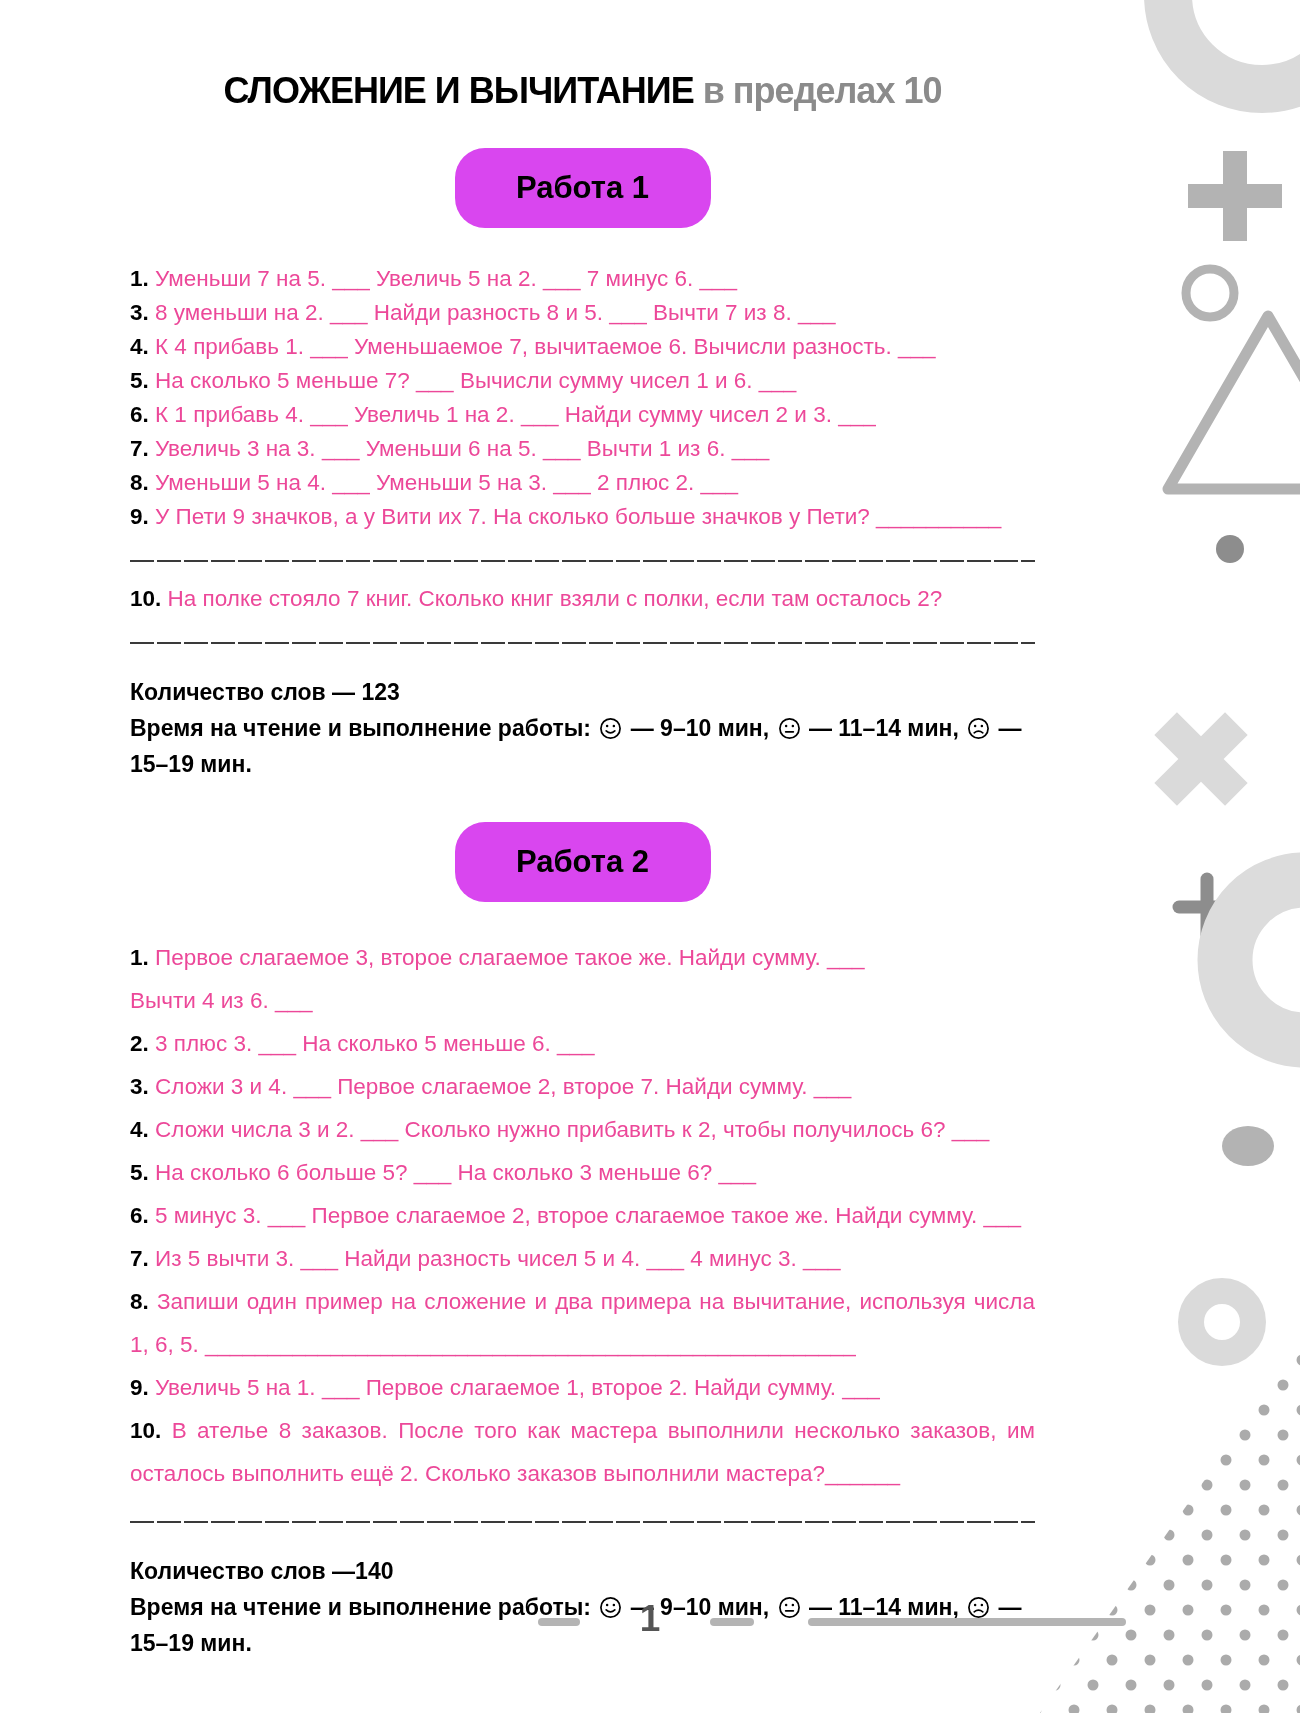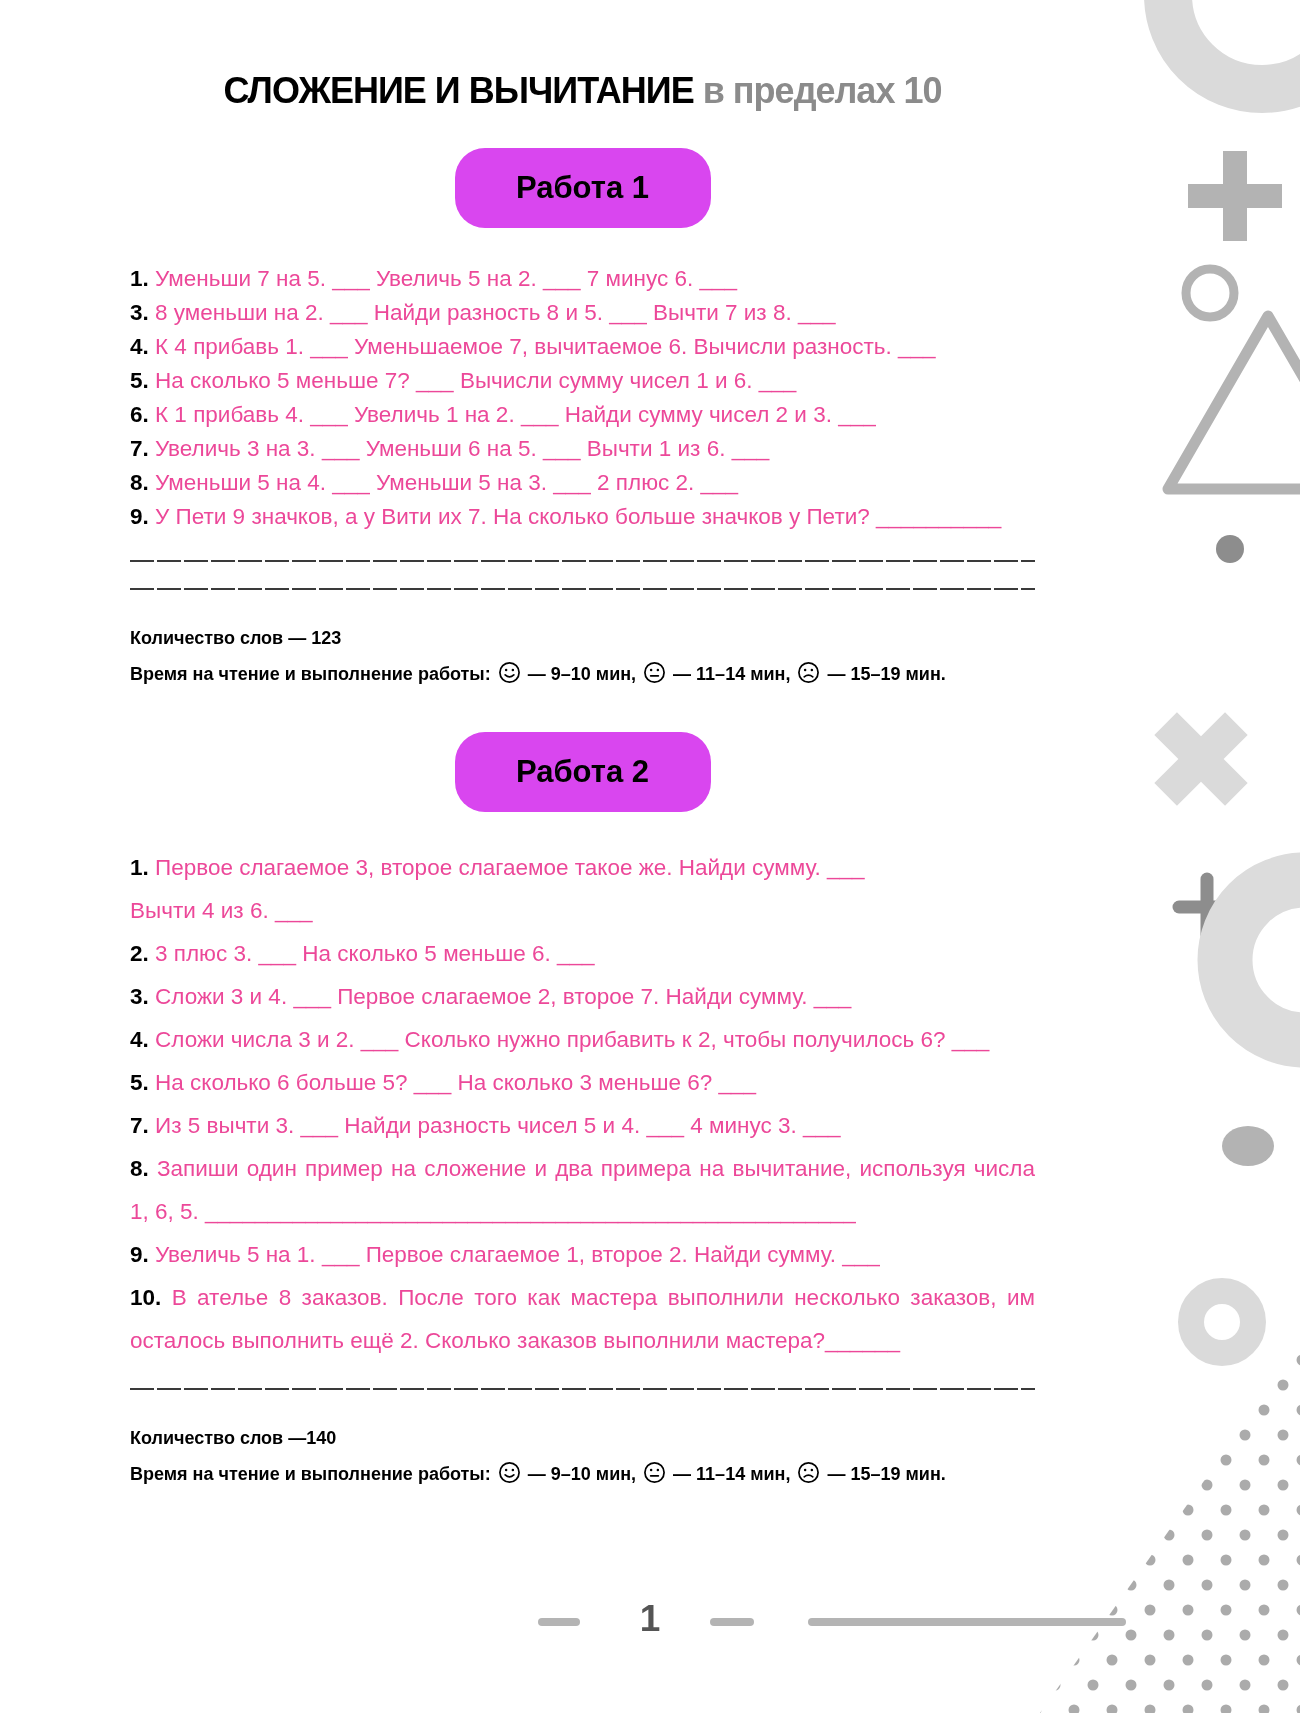--- a/index.html
+++ b/index.html
@@ -46,21 +46,21 @@
   .item .num{font-weight:700;color:#000;}
   .item .txt{white-space:pre-wrap;overflow-wrap:break-word;color:#ec4899;}
   .item.justify{text-align:justify;}
   
   .answer-line{
     height:2px;width:905px;
     margin:26px 0 20px 0;
     background:repeating-linear-gradient(to right,#3a3a3a 0 24px,transparent 24px 27px);
   }
   
-  .stats{margin-top:30px;font-size:18px;font-weight:700;color:#000;}
+  .stats{margin-top:30px;font-size:23px;font-weight:700;color:#000;}
   .stats .row{line-height:36px;}
   .smiley{display:inline-block;vertical-align:-4px;margin:0 2px;}
   
   .footer-dash{
     position:absolute;height:8px;border-radius:4px;background:#b4b4b4;top:1618px;
   }
   .footer-num{
     position:absolute;top:1598px;left:628px;width:44px;
     text-align:center;font-size:37px;font-weight:700;color:#555;
   }
@@ -112,20 +112,21 @@
     <div class="list w1">
       <div class="item"><span class="num">1.</span><span class="txt"> Уменьши 7 на 5. ___ Увеличь 5 на 2. ___ 7 минус 6. ___</span></div>
       <div class="item"><span class="num">3.</span><span class="txt"> 8 уменьши на 2. ___ Найди разность 8 и 5. ___ Вычти 7 из 8. ___</span></div>
       <div class="item"><span class="num">4.</span><span class="txt"> К 4 прибавь 1. ___ Уменьшаемое 7, вычитаемое 6. Вычисли разность. ___</span></div>
       <div class="item"><span class="num">5.</span><span class="txt"> На сколько 5 меньше 7? ___ Вычисли сумму чисел 1 и 6. ___</span></div>
       <div class="item"><span class="num">6.</span><span class="txt"> К 1 прибавь 4. ___ Увеличь 1 на 2. ___ Найди сумму чисел 2 и 3. ___</span></div>
       <div class="item"><span class="num">7.</span><span class="txt"> Увеличь 3 на 3. ___ Уменьши 6 на 5. ___ Вычти 1 из 6. ___</span></div>
       <div class="item"><span class="num">8.</span><span class="txt"> Уменьши 5 на 4. ___ Уменьши 5 на 3. ___ 2 плюс 2. ___</span></div>
       <div class="item"><span class="num">9.</span><span class="txt"> У Пети 9 значков, а у Вити их 7. На сколько больше значков у Пети? __________</span></div>
       <div class="answer-line"></div>
+      <div class="item"><span class="num">10.</span><span class="txt"> На полке стояло 7 книг. Сколько книг взяли с полки, если там осталось 2?</span></div>
       <div class="answer-line"></div>
     </div>
 
     <div class="stats">
       <div class="row">Количество слов — 123</div>
       <div class="row">
         <span>Время на чтение и выполнение работы:</span>
         <svg class="smiley" width="23" height="23" viewBox="0 0 24 24">
             <circle cx="12" cy="12" r="10" fill="none" stroke="#000" stroke-width="1.8"></circle>
             <circle cx="8.5" cy="9.5" r="1.3" fill="#000"></circle>
@@ -149,20 +150,21 @@
 
     <div class="badge second">Работа 2</div>
 
     <div class="list w2">
       <div class="item"><span class="num">1.</span><span class="txt"> Первое слагаемое 3, второе слагаемое такое же. Найди сумму. ___
 Вычти 4 из 6. ___</span></div>
       <div class="item"><span class="num">2.</span><span class="txt"> 3 плюс 3. ___ На сколько 5 меньше 6. ___</span></div>
       <div class="item"><span class="num">3.</span><span class="txt"> Сложи 3 и 4. ___ Первое слагаемое 2, второе 7. Найди сумму. ___</span></div>
       <div class="item"><span class="num">4.</span><span class="txt"> Сложи числа 3 и 2. ___ Сколько нужно прибавить к 2, чтобы получилось 6? ___</span></div>
       <div class="item"><span class="num">5.</span><span class="txt"> На сколько 6 больше 5? ___ На сколько 3 меньше 6? ___</span></div>
+      <div class="item justify"><span class="num">6.</span><span class="txt"> 5 минус 3. ___ Первое слагаемое 2, второе слагаемое такое же. Найди сумму. ___</span></div>
       <div class="item"><span class="num">7.</span><span class="txt"> Из 5 вычти 3. ___ Найди разность чисел 5 и 4. ___ 4 минус 3. ___</span></div>
       <div class="item justify"><span class="num">8.</span><span class="txt"> Запиши один пример на сложение и два примера на вычитание, используя числа 1, 6, 5. ____________________________________________________</span></div>
       <div class="item"><span class="num">9.</span><span class="txt"> Увеличь 5 на 1. ___ Первое слагаемое 1, второе 2. Найди сумму. ___</span></div>
       <div class="item justify"><span class="num">10.</span><span class="txt"> В ателье 8 заказов. После того как мастера выполнили несколько заказов, им осталось выполнить ещё 2. Сколько заказов выполнили мастера?______</span></div>
       <div class="answer-line"></div>
     </div>
 
     <div class="stats">
       <div class="row">Количество слов —140</div>
       <div class="row">

